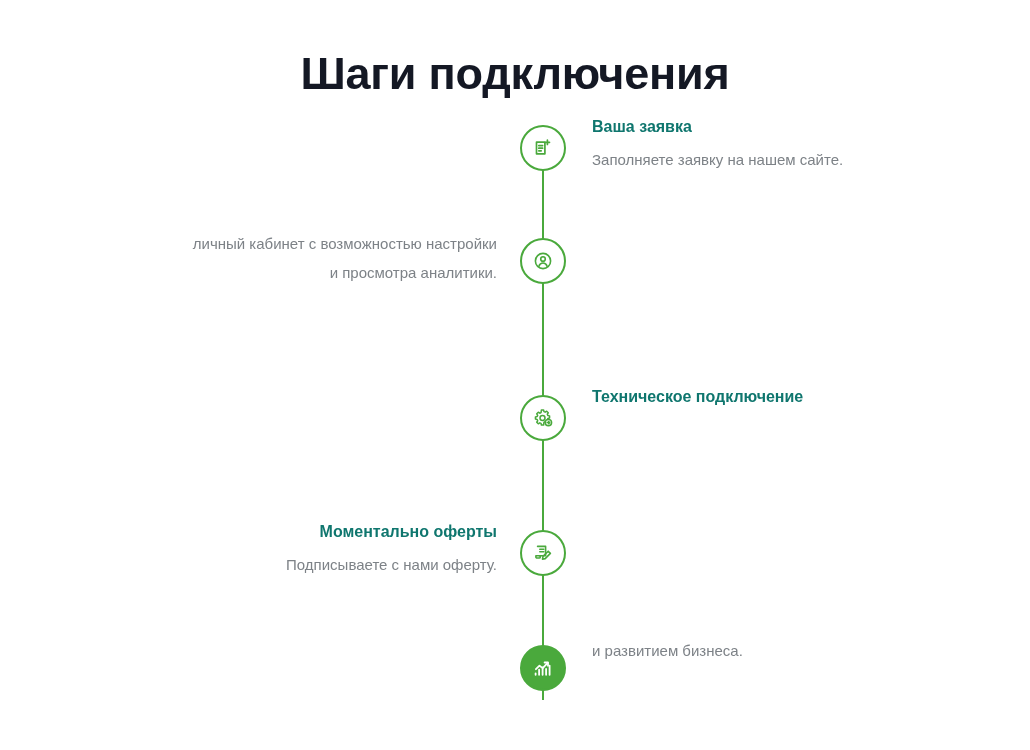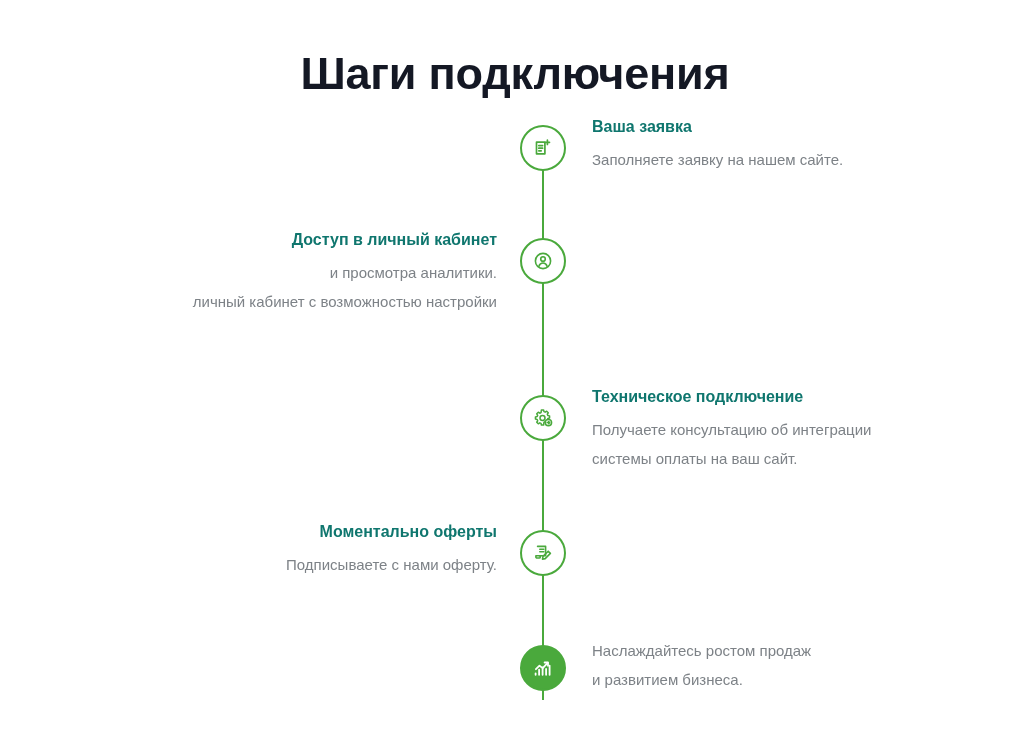--- a/index.html
+++ b/index.html
@@ -159,45 +159,40 @@
       <div class="marker">
         <span>
           <svg width="24" height="24" viewBox="0 0 24 24" fill="none" stroke="#4aa93c" stroke-width="1.6" stroke-linecap="round" stroke-linejoin="round">
             <circle cx="12" cy="12" r="7.6"></circle>
             <circle cx="12" cy="10" r="2.3"></circle>
             <path d="M7.9 17.2c0.7-2.1 2.3-3.2 4.1-3.2s3.4 1.1 4.1 3.2"></path>
           </svg>
         </span>
       </div>
       <div class="text-block left">
-        <div class="step-title">Доступ в личный кабинет</div>
-        <div class="step-desc">
+        <div class="step-desc">
+          <span class="line">личный кабинет с возможностью настройки</span>
           <span class="line">и просмотра аналитики.</span>
-          <span class="line">личный кабинет с возможностью настройки</span>
         </div>
       </div>
     </div>
 
     <div class="step" style="top: 285px;">
       <div class="marker">
         <span>
           <svg width="24" height="24" viewBox="0 0 24 24" fill="none" stroke="#4aa93c" stroke-width="1.5" stroke-linecap="round" stroke-linejoin="round">
             <path d="M10.4 3.9h2.2l0.35 1.75 1.25 0.52 1.5-0.95 1.55 1.55-0.95 1.5 0.52 1.25 1.75 0.35v2.2l-1.75 0.35-0.52 1.25 0.95 1.5-1.55 1.55-1.5-0.95-1.25 0.52L12.6 19.1h-2.2l-0.35-1.75-1.25-0.52-1.5 0.95-1.55-1.55 0.95-1.5-0.52-1.25L4.43 13.1v-2.2l1.75-0.35 0.52-1.25-0.95-1.5 1.55-1.55 1.5 0.95 1.25-0.52z"></path>
             <circle cx="11.5" cy="11.9" r="2.5"></circle>
             <circle cx="17.4" cy="16.6" r="3.2" fill="#ffffff"></circle>
             <path d="M16.1 16.6h2.6M17.6 15.5l1.1 1.1-1.1 1.1"></path>
           </svg>
         </span>
       </div>
       <div class="text-block right">
         <div class="step-title">Техническое подключение</div>
-        <div class="step-desc">
-          <span class="line">Получаете консультацию об интеграции</span>
-          <span class="line">системы оплаты на ваш сайт.</span>
-        </div>
       </div>
     </div>
 
     <div class="step" style="top: 420px;">
       <div class="marker">
         <span>
           <svg width="24" height="24" viewBox="0 0 24 24" fill="none" stroke="#4aa93c" stroke-width="1.6" stroke-linecap="round" stroke-linejoin="round">
             <path d="M6.6 5.4h8v9.3H8.4"></path>
             <path d="M8.8 8.3h4.0M8.8 10.7h4.0"></path>
             <path d="M4.9 14.7h4.4v1.2a1.1 1.1 0 0 1-1.1 1.1H6a1.1 1.1 0 0 1-1.1-1.1z"></path>
@@ -218,20 +213,19 @@
         <span>
           <svg width="24" height="24" viewBox="0 0 24 24" fill="none" stroke="#ffffff" stroke-width="1.8" stroke-linecap="round" stroke-linejoin="round">
             <path d="M4.6 17.3v1.5M8.1 13.6v5.2M11.6 11.4v7.4M15.1 13.0v5.8M18.6 9.6v9.2"></path>
             <path d="M4.9 13.2l3.6-3.5 3.2 2.4 5.0-5.3"></path>
             <path d="M13.6 6.5h3.4v3.3"></path>
           </svg>
         </span>
       </div>
       <div class="text-block right">
         <div class="step-desc">
-          <span class="line">Наслаждайтесь ростом продаж</span>
           <span class="line">и развитием бизнеса.</span>
         </div>
       </div>
     </div>
 
   </div>
 </div>
 
 </body></html>

